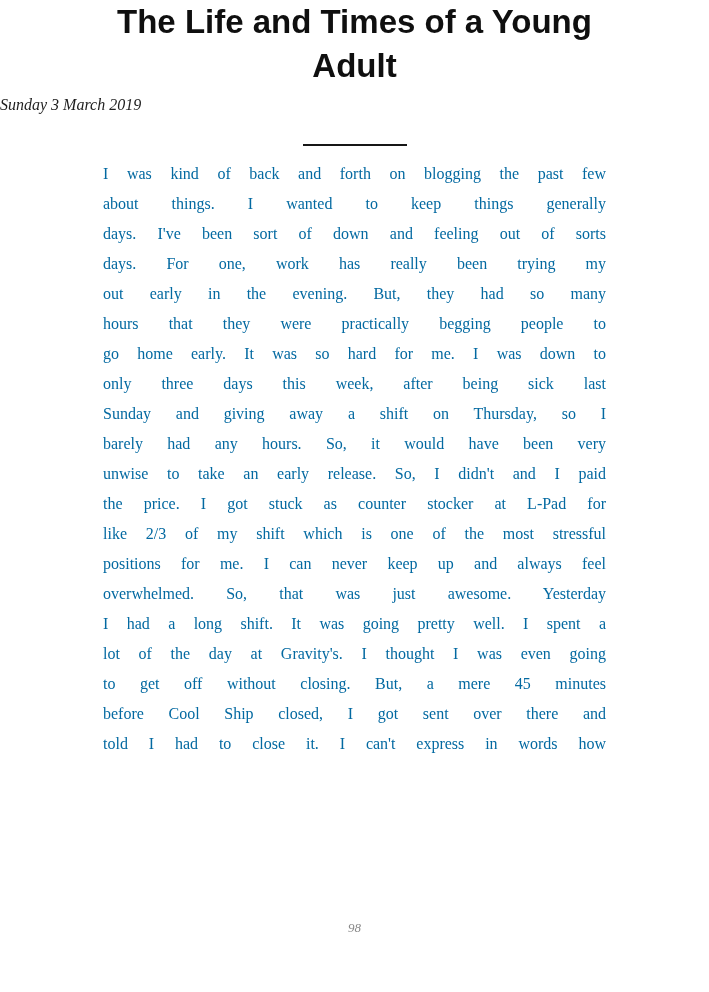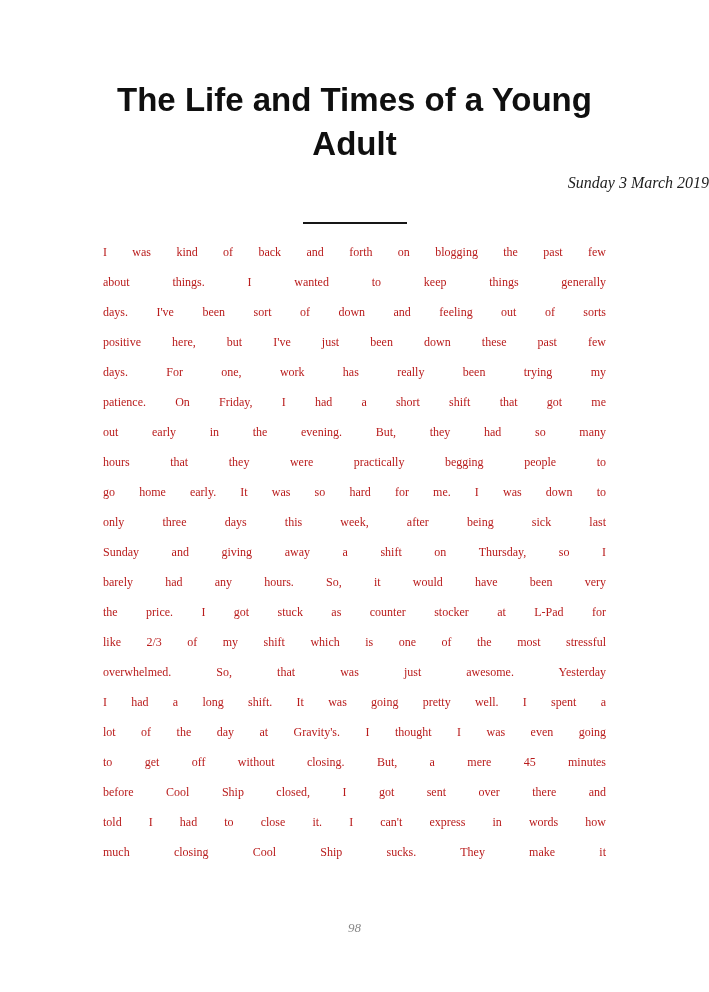--- a/index.html
+++ b/index.html
@@ -7,60 +7,59 @@
     padding: 0;
     background: #ffffff;
   }
   .page {
     position: relative;
     width: 709px;
     height: 968px;
     margin: 0 auto;
     background: #ffffff;
     box-sizing: border-box;
-    padding-top: 78px;
     overflow: hidden;
     font-family: "Liberation Serif", serif;
   }
   .title {
     margin: 0;
     text-align: center;
     font-family: "Liberation Sans", sans-serif;
     font-weight: 700;
     font-size: 33px;
     line-height: 44px;
     color: #0f0f0f;
     letter-spacing: 0px;
   }
   .title-line {
     display: block;
     white-space: nowrap;
   }
   .article-date {
     margin-top: 7px;
-    text-align: right;
+    text-align: left;
     font-family: "Liberation Serif", serif;
     font-style: italic;
     font-size: 16px;
     line-height: 20px;
     color: #1e1e1e;
   }
   .divider {
     width: 104px;
     height: 0;
     border-top: 2px solid #161616;
     margin: 29px auto 0 auto;
   }
   .article-body {
     width: 503px;
     margin: 13px auto 8px auto;
     font-family: "Liberation Serif", serif;
-    font-size: 12px;
+    font-size: 16px;
     line-height: 30px;
-    color: #b91c1c;
+    color: #0369a1;
   }
   .body-line {
     text-align: justify;
     text-align-last: justify;
     -moz-text-align-last: justify;
     white-space: normal;
     overflow: hidden;
     height: 30px;
   }
   .page-number {
@@ -86,35 +85,34 @@
   </h1>
 
   <div class="article-date">Sunday 3 March 2019</div>
 
   <div class="divider"></div>
 
   <div class="article-body">
       <div class="body-line">I was kind of back and forth on blogging the past few</div>
       <div class="body-line">about things. I wanted to keep things generally</div>
       <div class="body-line">days. I've been sort of down and feeling out of sorts</div>
-      <div class="body-line">positive here, but I've just been down these past few</div>
       <div class="body-line">days. For one, work has really been trying my</div>
-      <div class="body-line">patience. On Friday, I had a short shift that got me</div>
       <div class="body-line">out early in the evening. But, they had so many</div>
       <div class="body-line">hours that they were practically begging people to</div>
       <div class="body-line">go home early. It was so hard for me. I was down to</div>
       <div class="body-line">only three days this week, after being sick last</div>
       <div class="body-line">Sunday and giving away a shift on Thursday, so I</div>
       <div class="body-line">barely had any hours. So, it would have been very</div>
+      <div class="body-line">unwise to take an early release. So, I didn't and I paid</div>
       <div class="body-line">the price. I got stuck as counter stocker at L-Pad for</div>
       <div class="body-line">like 2/3 of my shift which is one of the most stressful</div>
+      <div class="body-line">positions for me. I can never keep up and always feel</div>
       <div class="body-line">overwhelmed. So, that was just awesome. Yesterday</div>
       <div class="body-line">I had a long shift. It was going pretty well. I spent a</div>
       <div class="body-line">lot of the day at Gravity's. I thought I was even going</div>
       <div class="body-line">to get off without closing. But, a mere 45 minutes</div>
       <div class="body-line">before Cool Ship closed, I got sent over there and</div>
       <div class="body-line">told I had to close it. I can't express in words how</div>
-      <div class="body-line">much closing Cool Ship sucks. They make it</div>
     </div>
 
   <div class="page-number">98</div>
 
 </div>
 
 </body></html>

